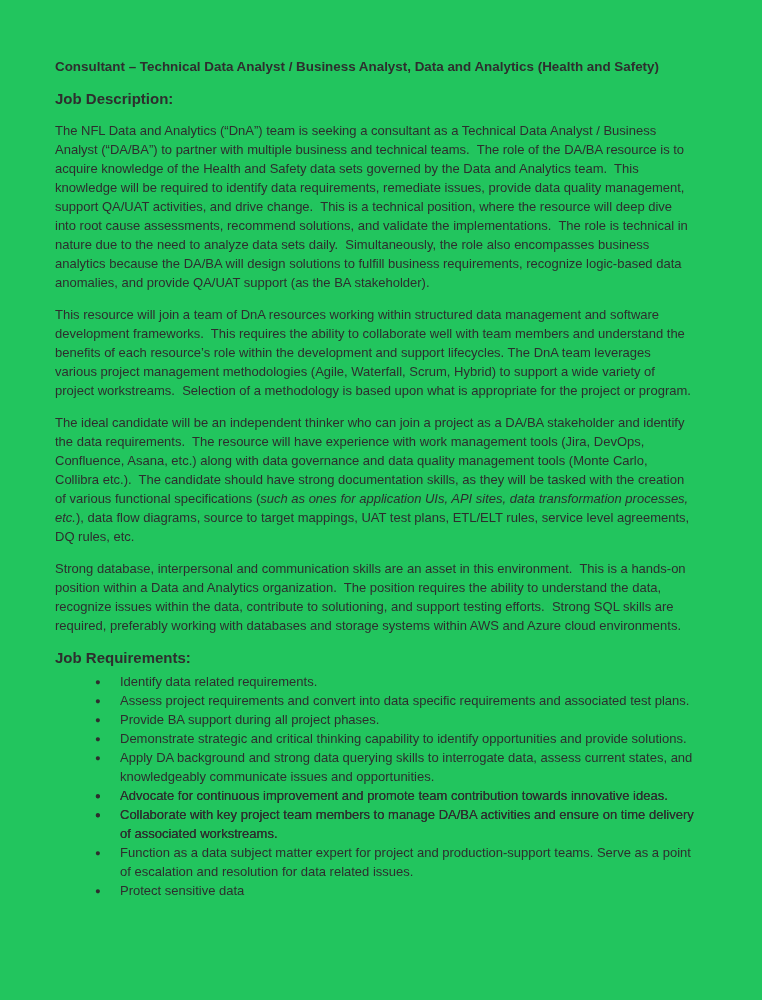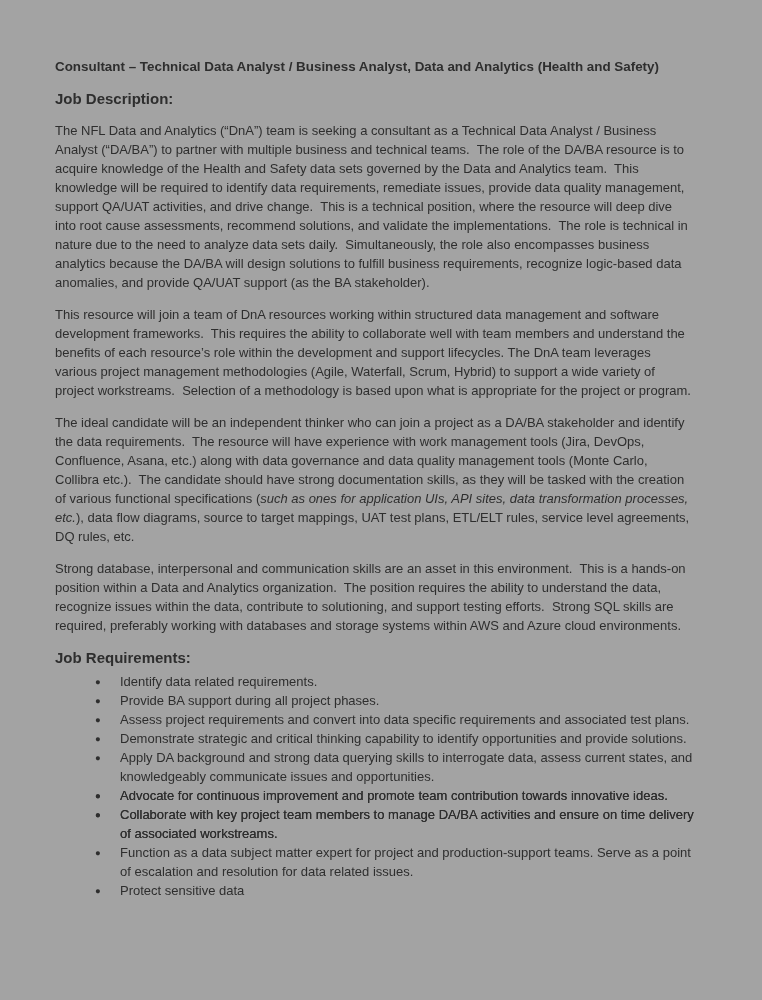--- a/index.html
+++ b/index.html
@@ -4,21 +4,21 @@
 <style>
   * { box-sizing: border-box; }
   html, body {
     margin: 0;
     padding: 0;
     background: #ffffff;
   }
   .page {
     width: 762px;
     min-height: 1000px;
-    background: #a3a3a3;
+    background: #22c55e;
     padding: 57px 55px 30px 55px;
     font-family: "Liberation Sans", "DejaVu Sans", sans-serif;
     font-size: 13px;
     line-height: 19px;
     color: #2e2e2e;
   }
   .doc-title {
     font-size: 13.4px;
     font-weight: bold;
     margin: 0 0 13px 0;
@@ -78,22 +78,22 @@
   <p class="para">This resource will join a team of DnA resources working within structured data management and software development frameworks.  This requires the ability to collaborate well with team members and understand the benefits of each resource’s role within the development and support lifecycles. The DnA team leverages various project management methodologies (Agile, Waterfall, Scrum, Hybrid) to support a wide variety of project workstreams.  Selection of a methodology is based upon what is appropriate for the project or program.</p>
 
   <p class="para"><span>The ideal candidate will be an independent thinker who can join a project as a DA/BA stakeholder and identify the data requirements.  The resource will have experience with work management tools (Jira, DevOps, Confluence, Asana, etc.) along with data governance and data quality management tools (Monte Carlo, Collibra etc.).  The candidate should have strong documentation skills, as they will be tasked with the creation of various functional specifications (</span><em>such as ones for application UIs, API sites, data transformation processes, etc.</em><span>), data flow diagrams, source to target mappings, UAT test plans, ETL/ELT rules, service level agreements, DQ rules, etc.</span></p>
 
   <p class="para">Strong database, interpersonal and communication skills are an asset in this environment.  This is a hands-on position within a Data and Analytics organization.  The position requires the ability to understand the data, recognize issues within the data, contribute to solutioning, and support testing efforts.  Strong SQL skills are required, preferably working with databases and storage systems within AWS and Azure cloud environments.</p>
 
   <h2 class="section-heading requirements-heading">Job Requirements:</h2>
 
   <ul class="req-list">
     <li class="req-item">Identify data related requirements.</li>
+    <li class="req-item">Assess project requirements and convert into data specific requirements and associated test plans.</li>
     <li class="req-item">Provide BA support during all project phases.</li>
-    <li class="req-item">Assess project requirements and convert into data specific requirements and associated test plans.</li>
     <li class="req-item">Demonstrate strategic and critical thinking capability to identify opportunities and provide solutions.</li>
     <li class="req-item">Apply DA background and strong data querying skills to interrogate data, assess current states, and knowledgeably communicate issues and opportunities.</li>
     <li class="req-item emph">Advocate for continuous improvement and promote team contribution towards innovative ideas.</li>
     <li class="req-item emph">Collaborate with key project team members to manage DA/BA activities and ensure on time delivery of associated workstreams.</li>
     <li class="req-item">Function as a data subject matter expert for project and production-support teams. Serve as a point of escalation and resolution for data related issues.</li>
     <li class="req-item">Protect sensitive data</li>
   </ul>
 
 </div>
 

